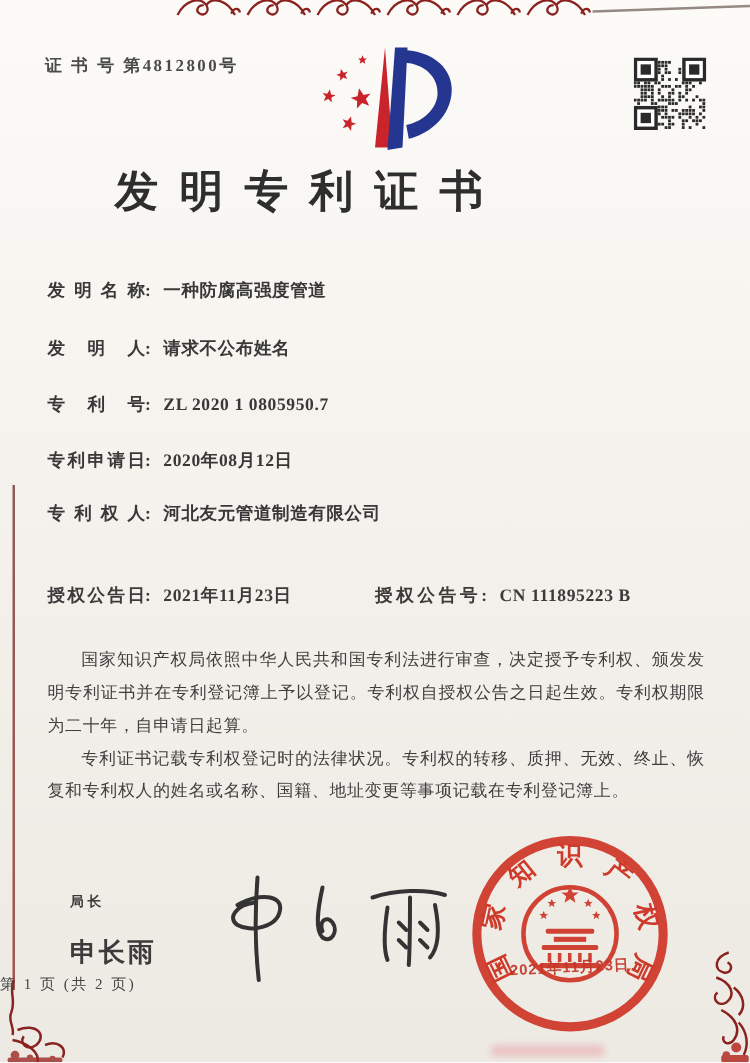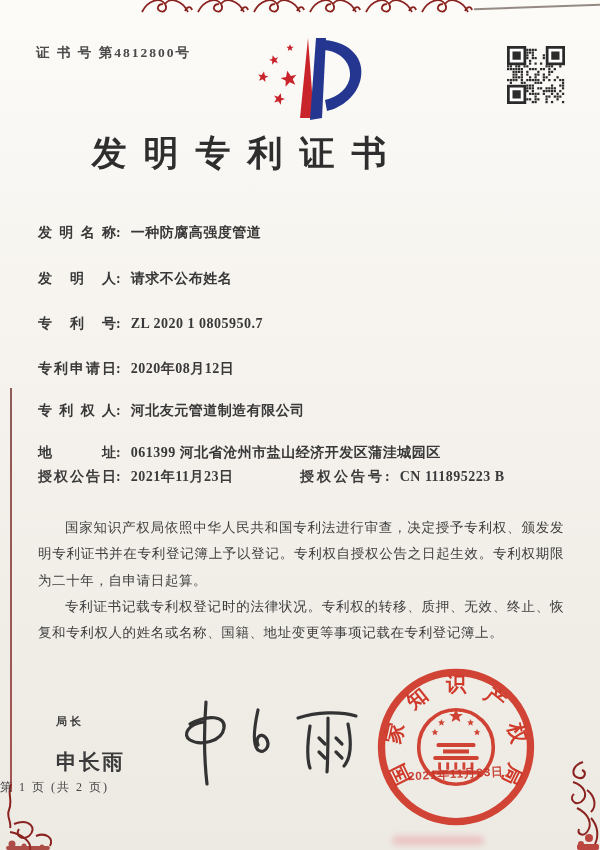--- a/index.html
+++ b/index.html
@@ -243,23 +243,20 @@
   </div>
   <div class="abs row r3">
     <span class="flabel">专利号</span><span class="colon">:</span><span class="fvalue">ZL 2020 1 0805950.7</span>
   </div>
   <div class="abs row r4">
     <span class="flabel">专利申请日</span><span class="colon">:</span><span class="fvalue">2020年08月12日</span>
   </div>
   <div class="abs row r5">
     <span class="flabel">专利权人</span><span class="colon">:</span><span class="fvalue">河北友元管道制造有限公司</span>
   </div>
-  <div class="abs row r6">
-    <span class="flabel">地址</span><span class="colon">:</span><span class="fvalue">061399 河北省沧州市盐山经济开发区蒲洼城园区</span>
-  </div>
   <div class="row7wrap">
     <span>
       <span class="flabel">授权公告日</span><span class="colon">:</span><span class="fvalue">2021年11月23日</span>
     </span>
     <span class="grp2">
       <span style="letter-spacing:3px">授权公告号</span><span class="colon">:</span><span class="fvalue">CN 111895223 B</span>
     </span>
   </div>
 
   <div class="abs body-text">

